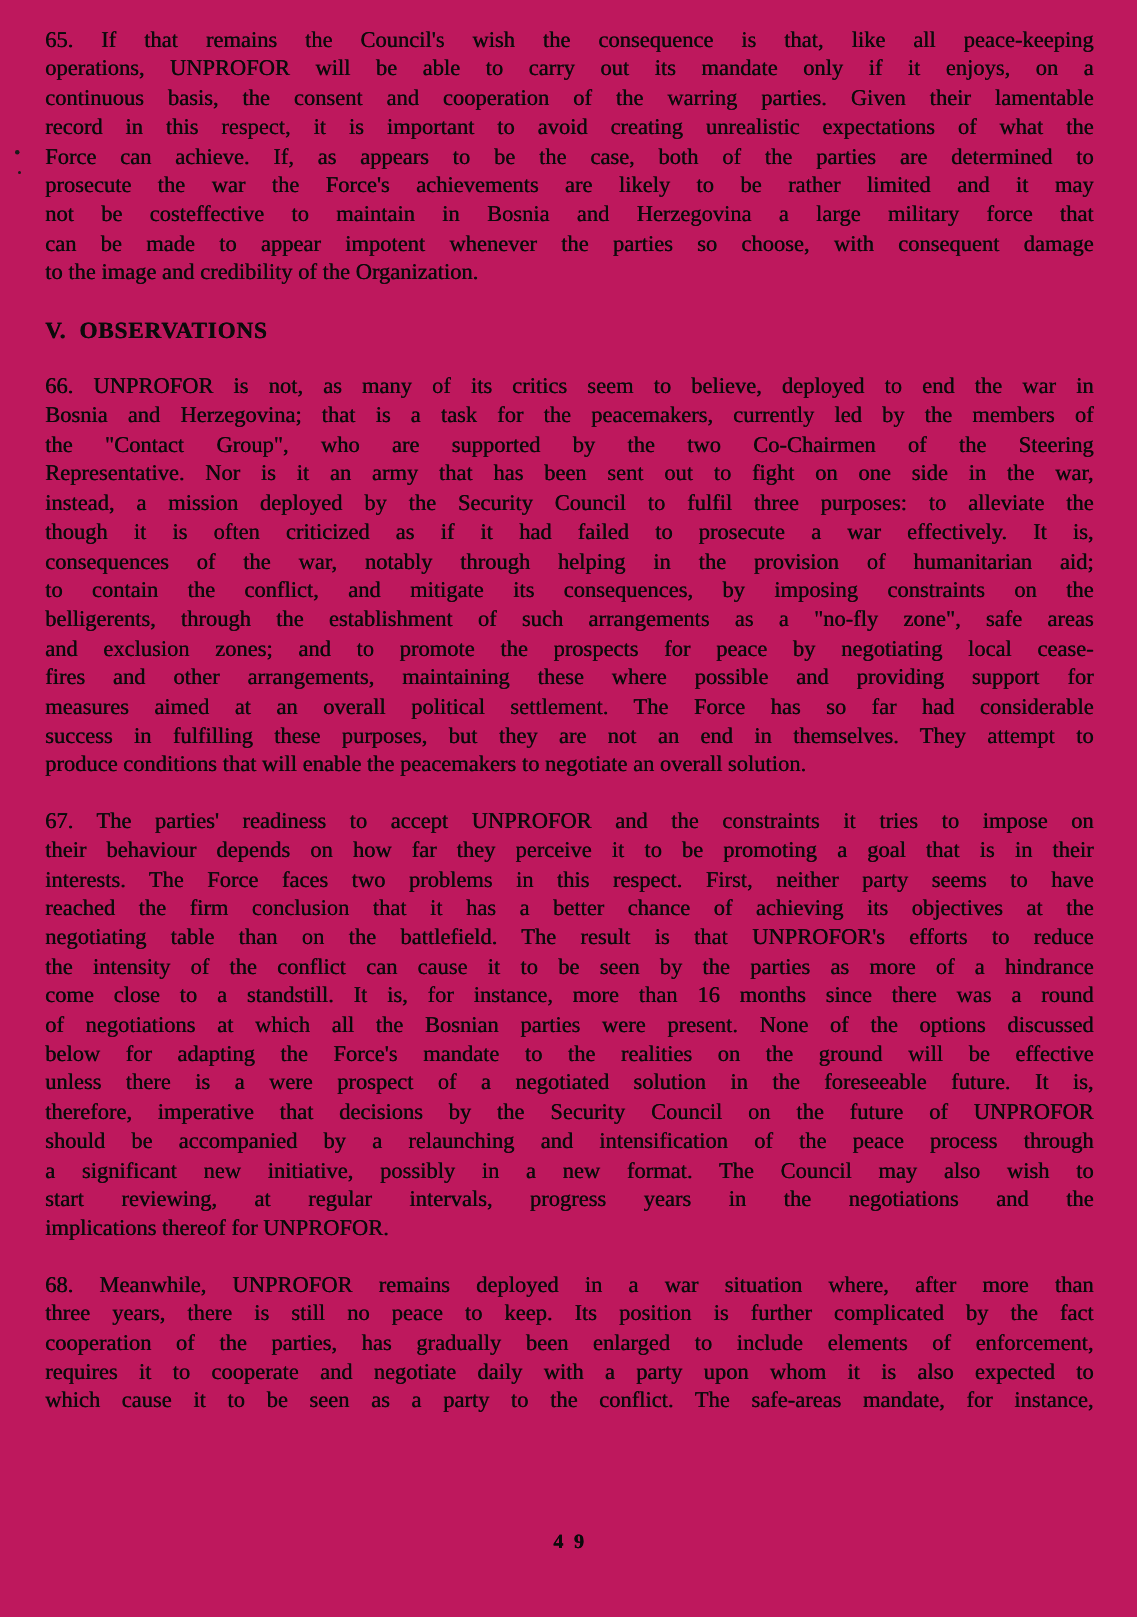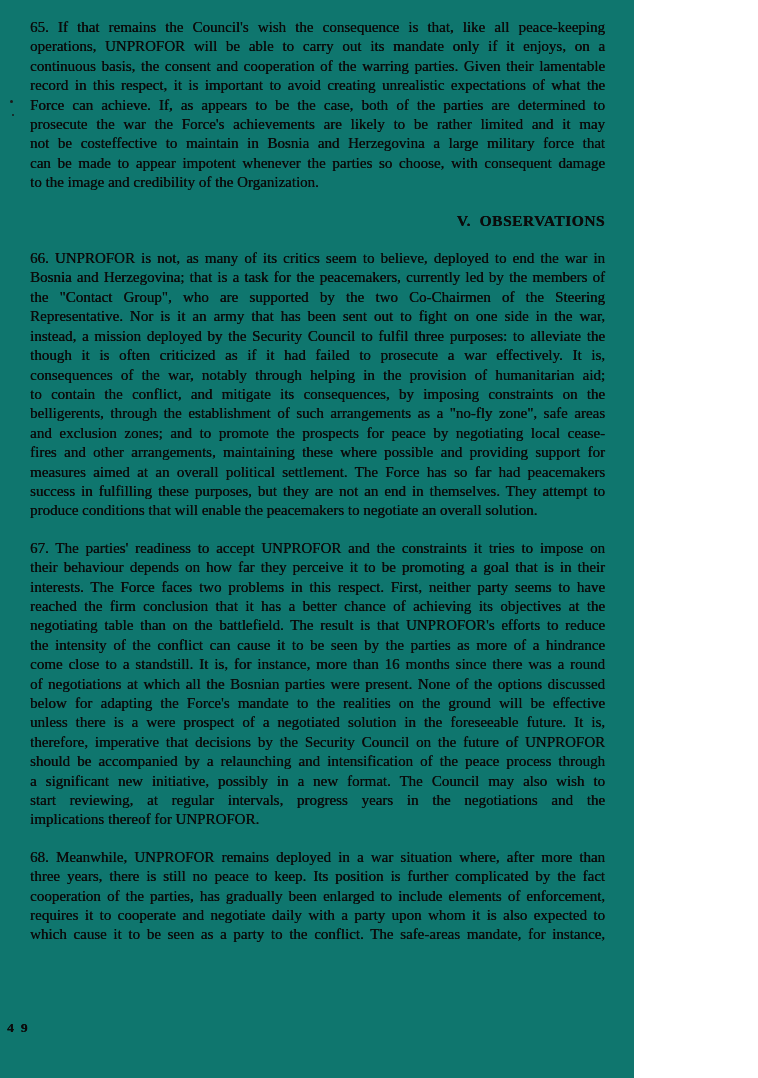--- a/index.html
+++ b/index.html
@@ -2,23 +2,23 @@
 <html><head>
 <meta charset="utf-8">
 <style>
   html, body {
     margin: 0;
     padding: 0;
     background: #ffffff;
   }
   .page {
     position: relative;
-    width: 634px;
+    width: 758px;
     height: 1078px;
-    background: #0f766e;
+    background: #be185d;
     color: #0b0b0b;
     font-family: "Liberation Serif", "DejaVu Serif", serif;
     font-size: 15px;
     line-height: 19.4px;
     box-sizing: border-box;
     padding: 18px 29px 0 30px;
     overflow: hidden;
     text-shadow: 0.3px 0 0 currentColor;
   }
   .para {
@@ -28,31 +28,31 @@
     text-align: justify;
     text-align-last: justify;
     text-justify: inter-word;
   }
   .line.no-stretch {
     text-align-last: left;
   }
   .heading {
     font-size: 15.5px;
     font-weight: bold;
-    text-align: right;
+    text-align: left;
     letter-spacing: 0.5px;
     white-space: pre;
     margin: 12px 0 19px 0;
   }
   .page-number {
     position: absolute;
     left: 0;
     right: 0;
     top: 1018px;
-    text-align: left;
+    text-align: center;
     font-weight: bold;
     font-size: 13.5px;
     letter-spacing: 7px;
     text-indent: 7px;
   }
   .speck {
     position: absolute;
     background: #1a1a1a;
     border-radius: 50%;
   }
@@ -85,21 +85,21 @@
       <div class="line">Bosnia and Herzegovina; that is a task for the peacemakers, currently led by the members of</div>
       <div class="line">the "Contact Group", who are supported by the two Co-Chairmen of the Steering</div>
       <div class="line">Representative. Nor is it an army that has been sent out to fight on one side in the war,</div>
       <div class="line">instead, a mission deployed by the Security Council to fulfil three purposes: to alleviate the</div>
       <div class="line">though it is often criticized as if it had failed to prosecute a war effectively. It is,</div>
       <div class="line">consequences of the war, notably through helping in the provision of humanitarian aid;</div>
       <div class="line">to contain the conflict, and mitigate its consequences, by imposing constraints on the</div>
       <div class="line">belligerents, through the establishment of such arrangements as a "no-fly zone", safe areas</div>
       <div class="line">and exclusion zones; and to promote the prospects for peace by negotiating local cease-</div>
       <div class="line">fires and other arrangements, maintaining these where possible and providing support for</div>
-      <div class="line">measures aimed at an overall political settlement. The Force has so far had peacemakers</div>
+      <div class="line">measures aimed at an overall political settlement. The Force has so far had considerable</div>
       <div class="line">success in fulfilling these purposes, but they are not an end in themselves. They attempt to</div>
       <div class="line no-stretch">produce conditions that will enable the peacemakers to negotiate an overall solution.</div>
     </div>
   <div class="para">
       <div class="line">67. The parties' readiness to accept UNPROFOR and the constraints it tries to impose on</div>
       <div class="line">their behaviour depends on how far they perceive it to be promoting a goal that is in their</div>
       <div class="line">interests. The Force faces two problems in this respect. First, neither party seems to have</div>
       <div class="line">reached the firm conclusion that it has a better chance of achieving its objectives at the</div>
       <div class="line">negotiating table than on the battlefield. The result is that UNPROFOR's efforts to reduce</div>
       <div class="line">the intensity of the conflict can cause it to be seen by the parties as more of a hindrance</div>

